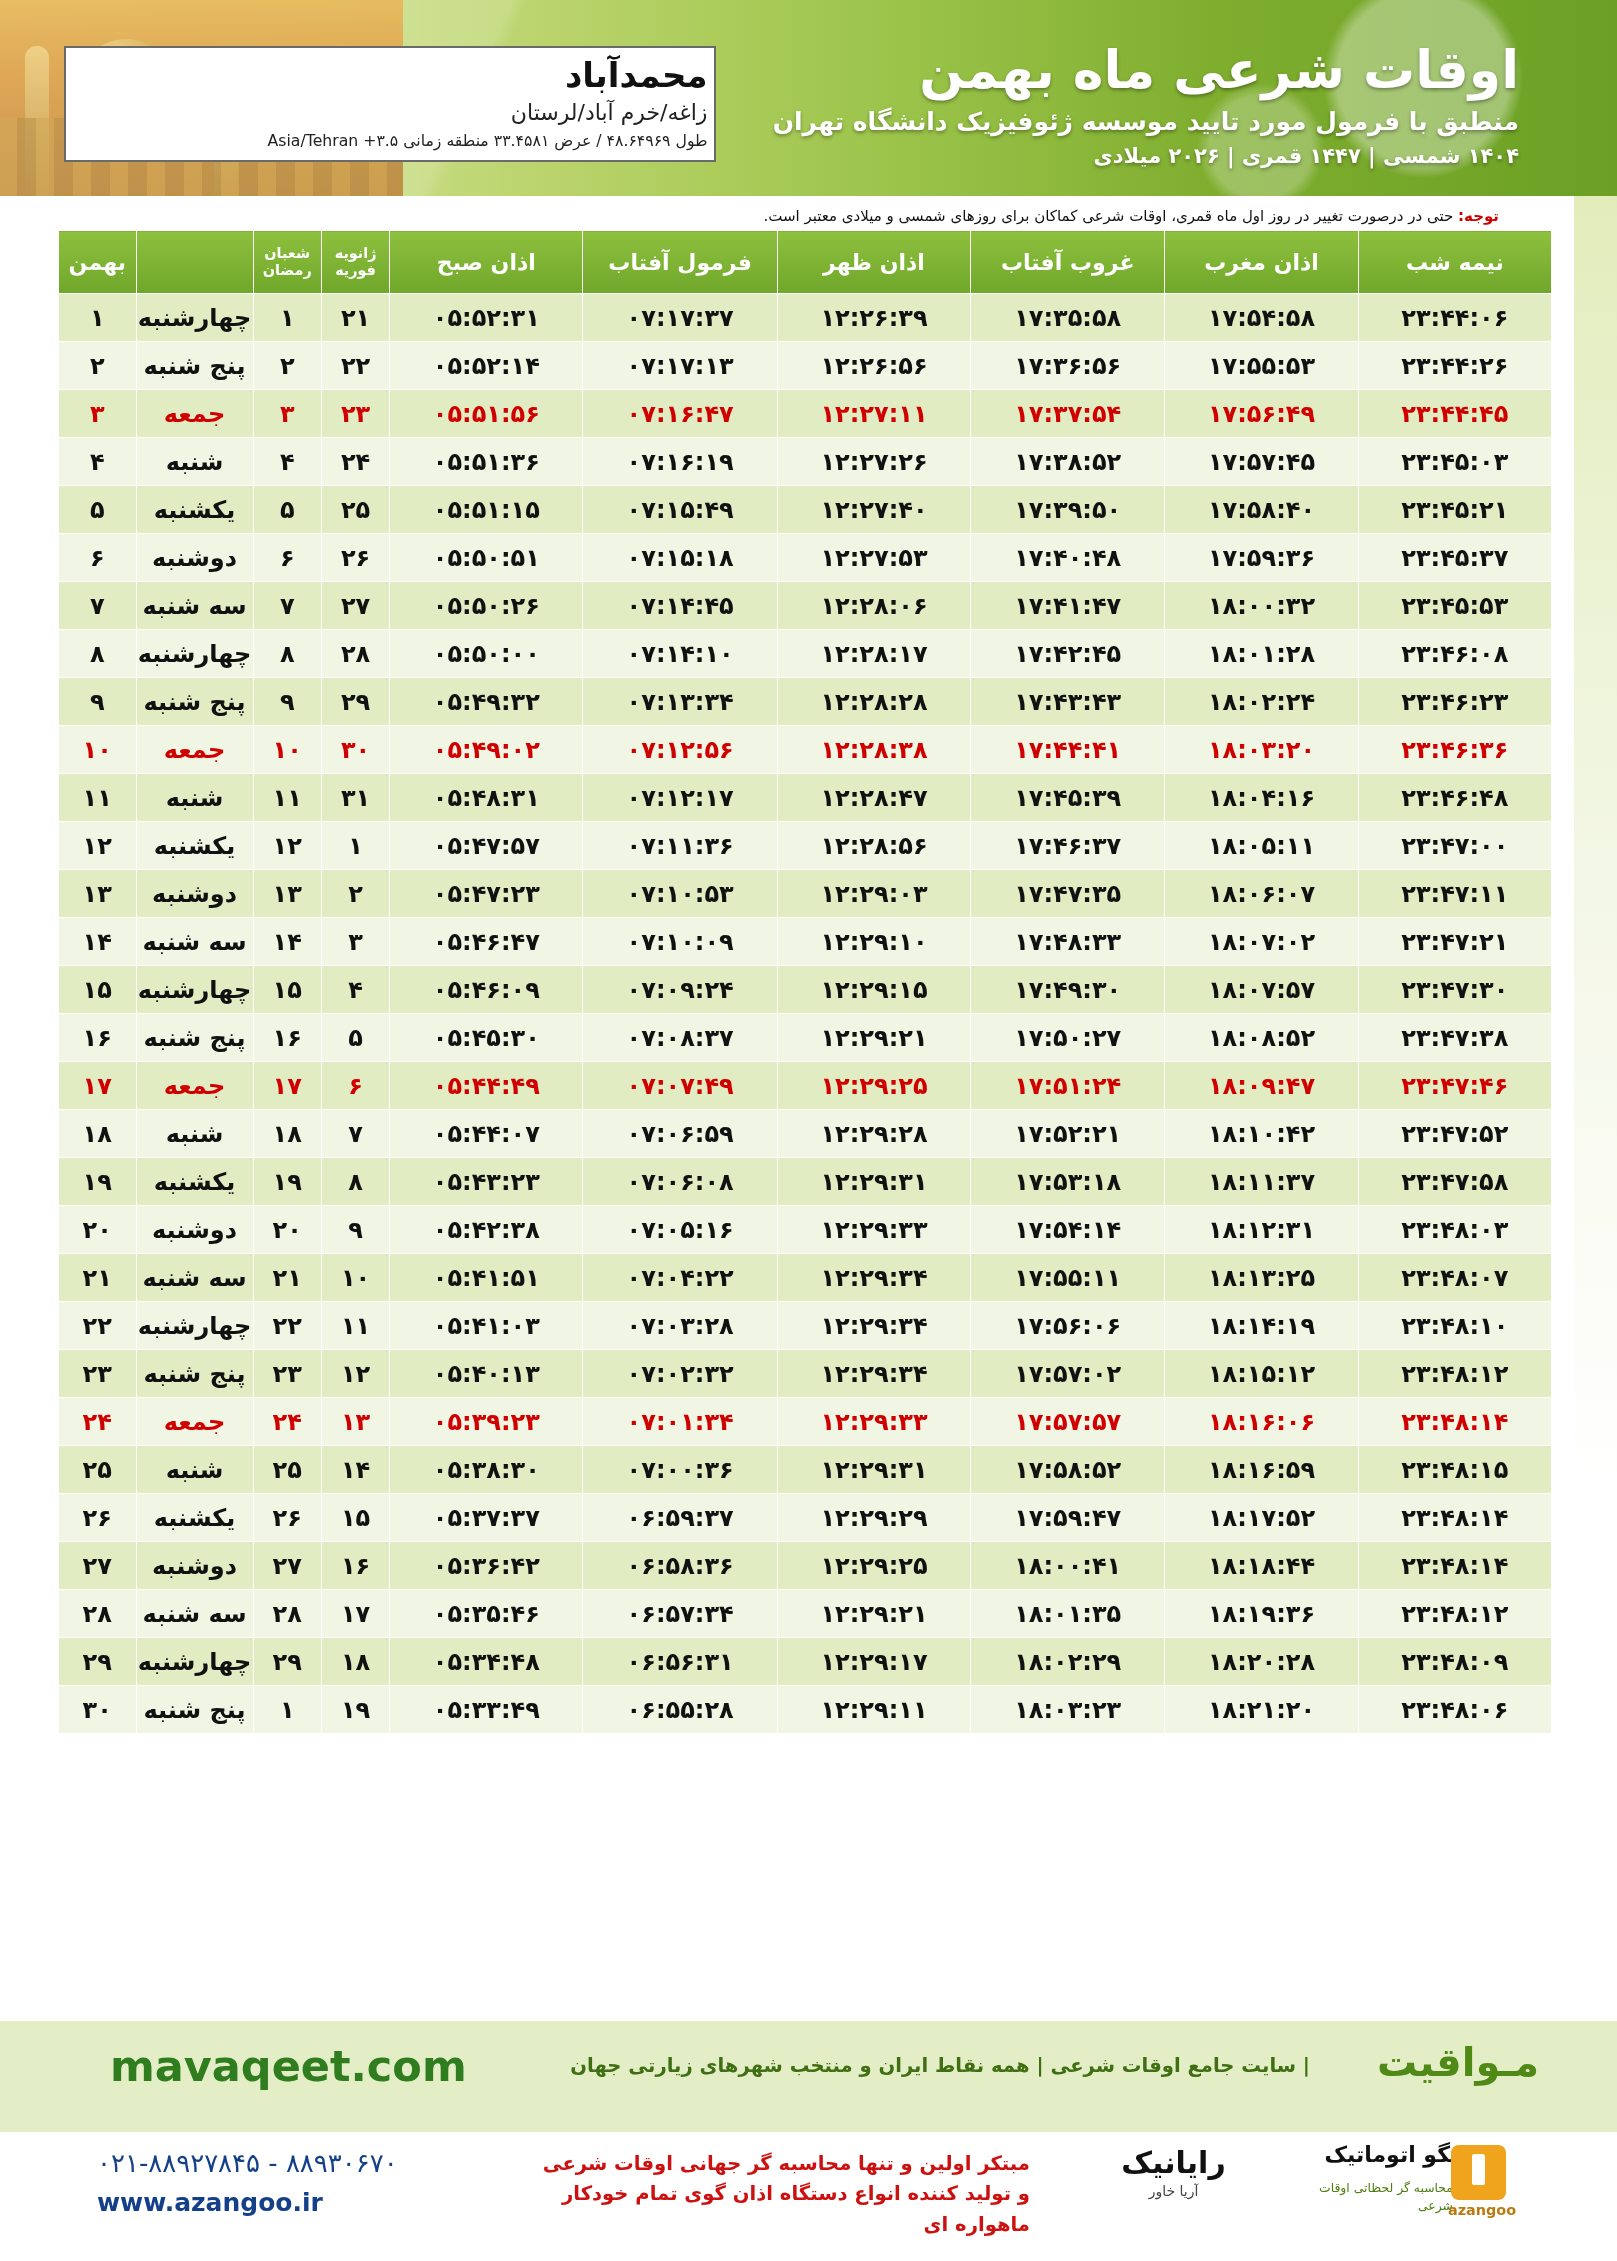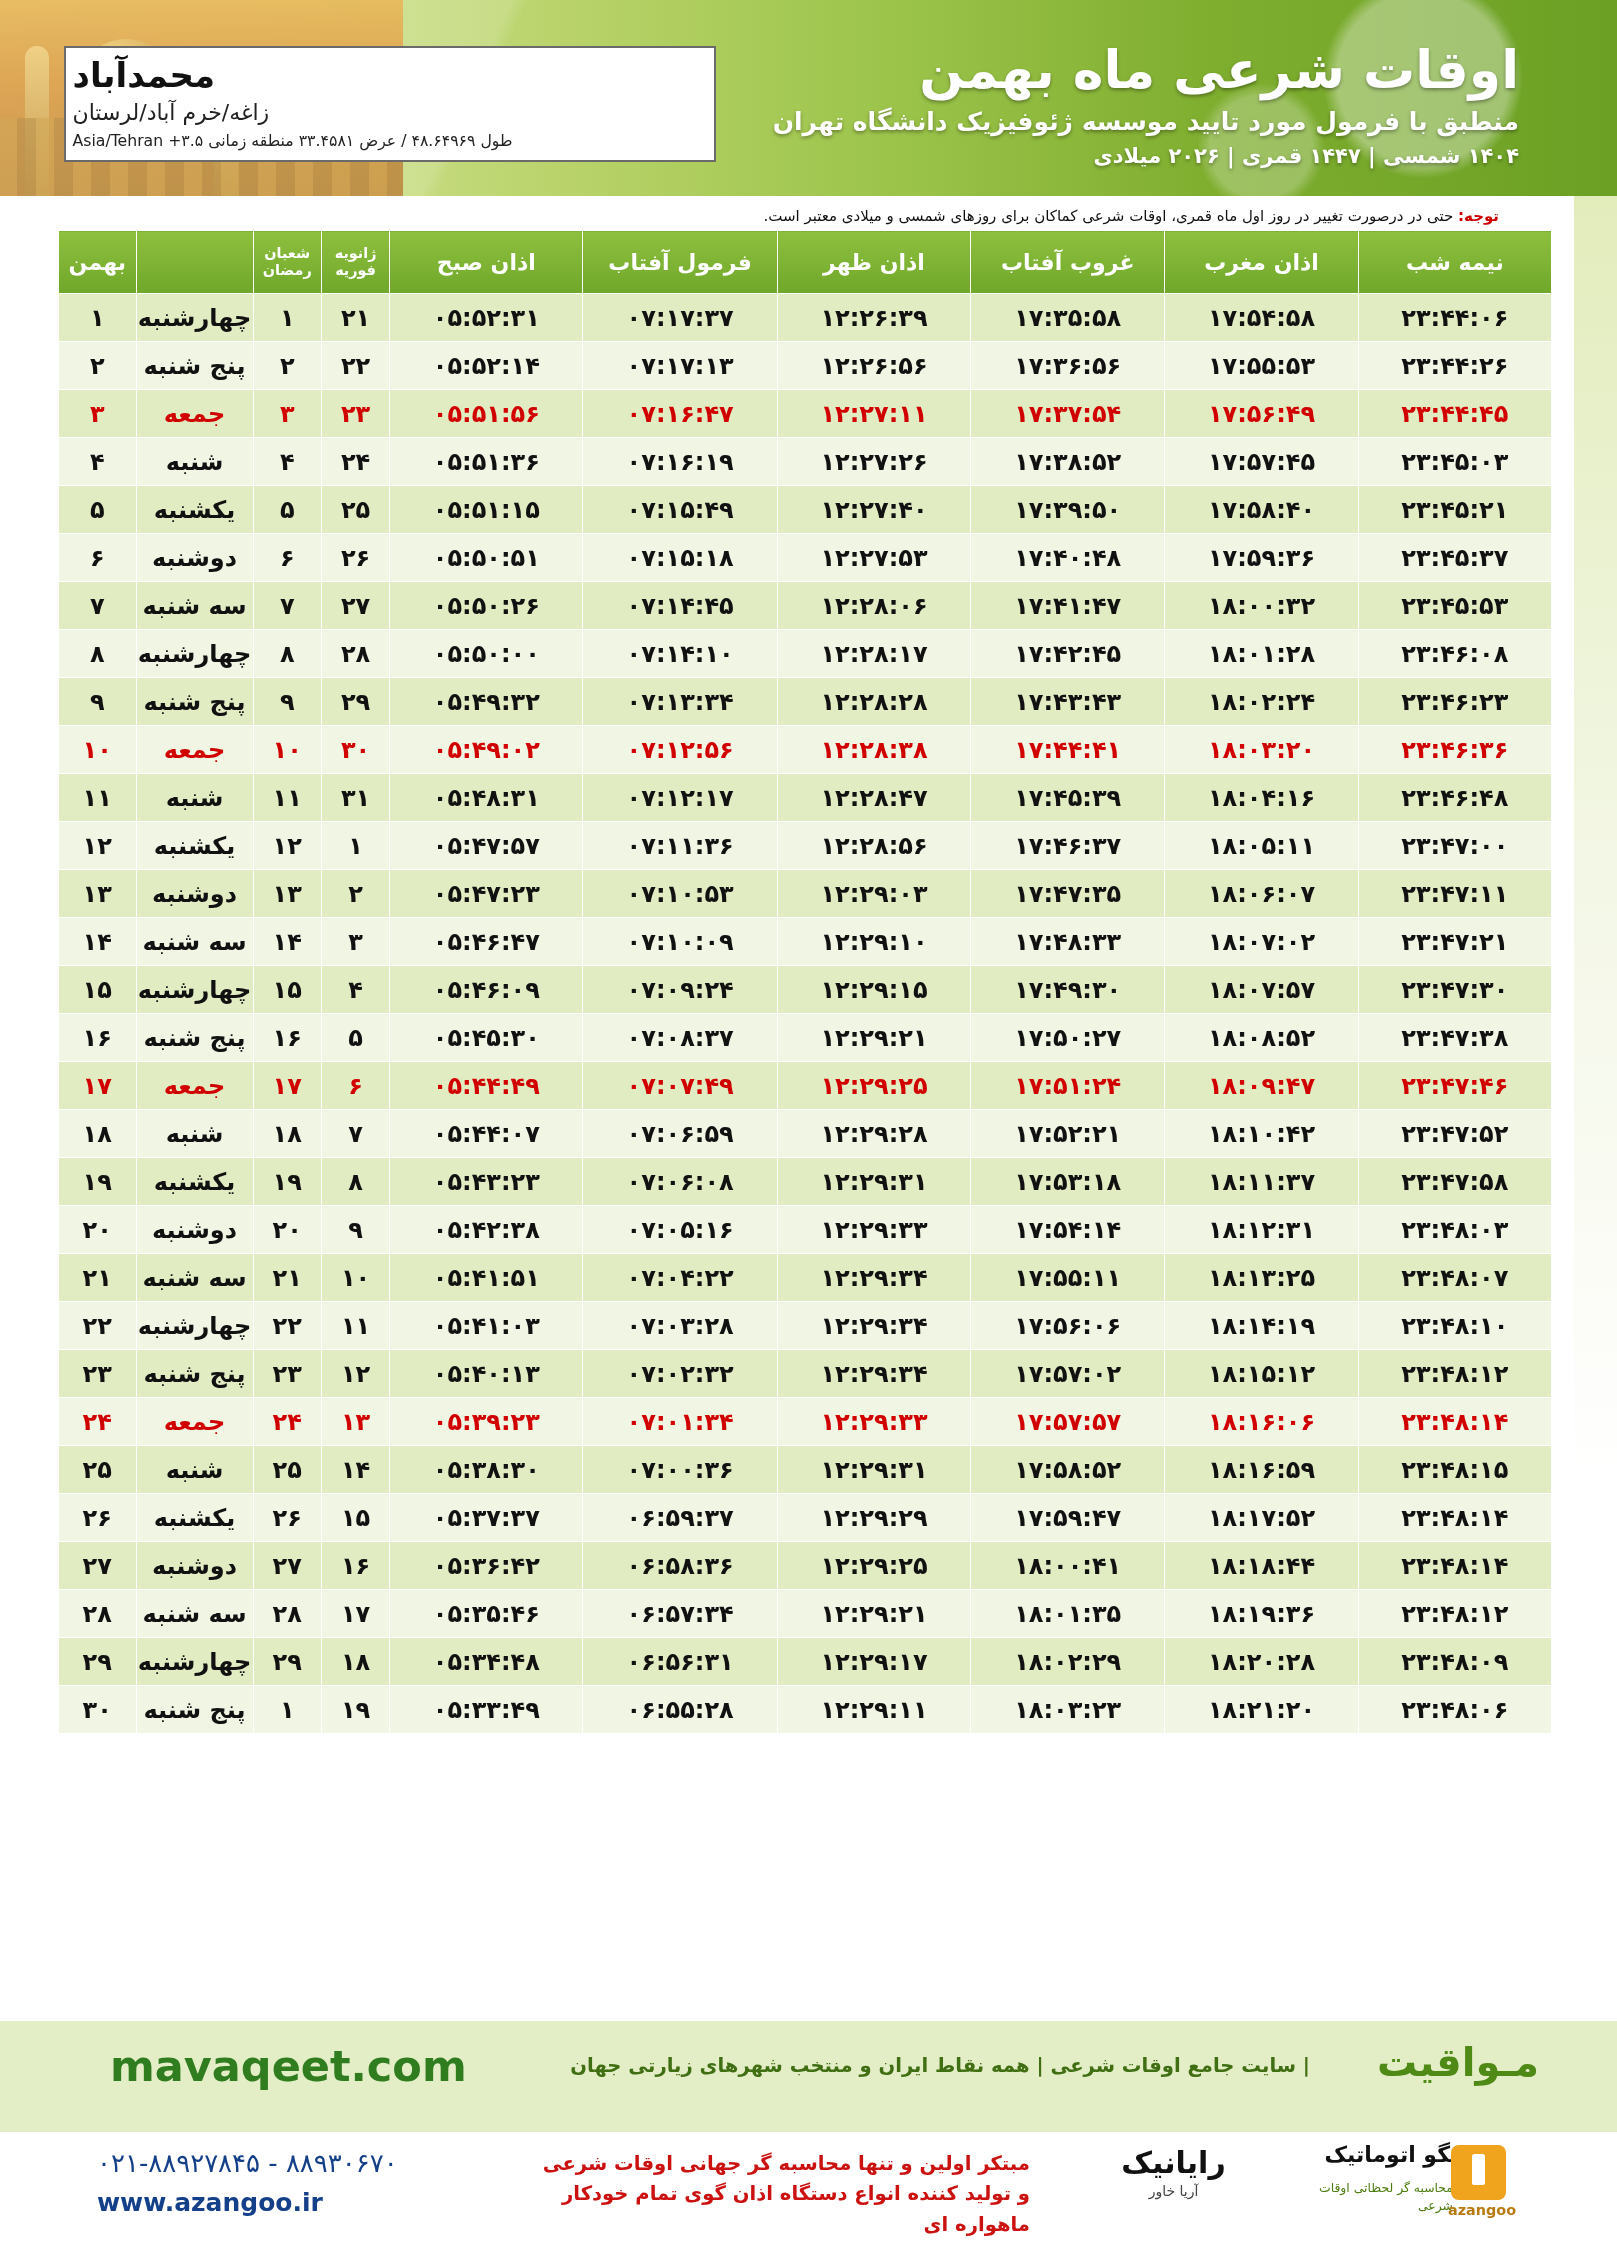--- a/index.html
+++ b/index.html
@@ -55,21 +55,21 @@
     text-shadow:0 2px 3.9px rgba(0,0,0,.35);
   }
   .title-main{font-size:52px;font-weight:bold;line-height:1.05;letter-spacing:-0.7px;}
   .title-sub{font-size:25px;font-weight:bold;margin-top:9px;color:#ffffff;}
   .title-years{font-size:21px;font-weight:bold;margin-top:8px;color:#ffffff;}
 
   
   .city-box{
     position:absolute;top:46px;left:65px;width:652px;
     border:2px solid #6a6a6a;background:#ffffff;
-    text-align:left;padding:9px 6.5px 10.4px;box-sizing:border-box;
+    text-align:right;padding:9px 6.5px 10.4px;box-sizing:border-box;
   }
   .city-name{font-size:34px;font-weight:bold;color:#111;line-height:1.1;}
   .city-region{font-size:22px;color:#222;margin-top:5.2px;}
   .city-coords{font-size:15.7px;color:#222;margin-top:6.5px;direction:rtl;}
 
   
   .note-line{
     position:absolute;top:207px;left:65px;width:1435px;text-align:right;
     font-size:15px;color:#111;
   }

